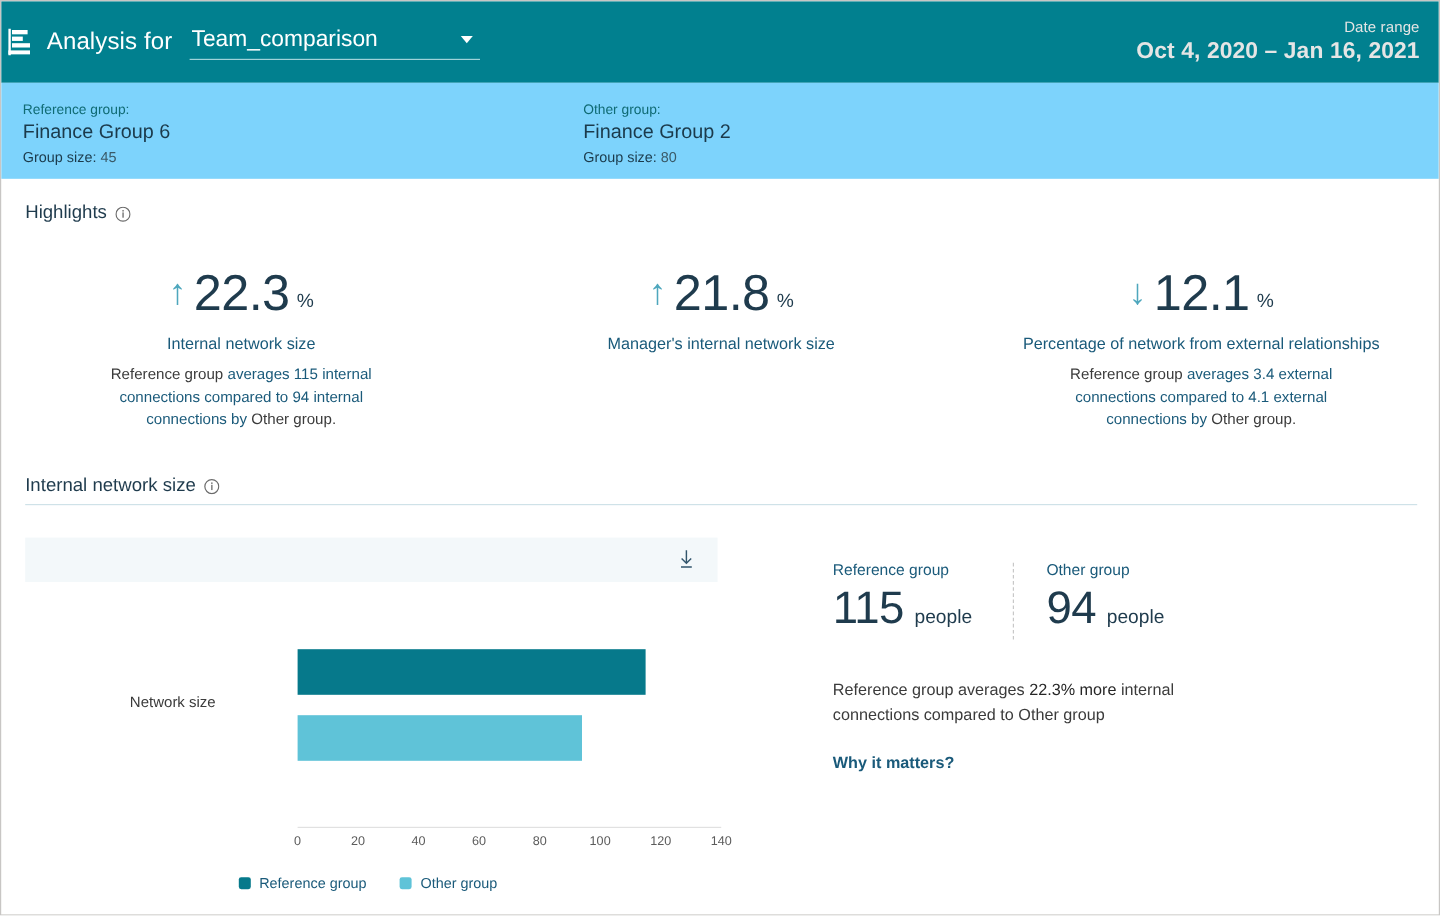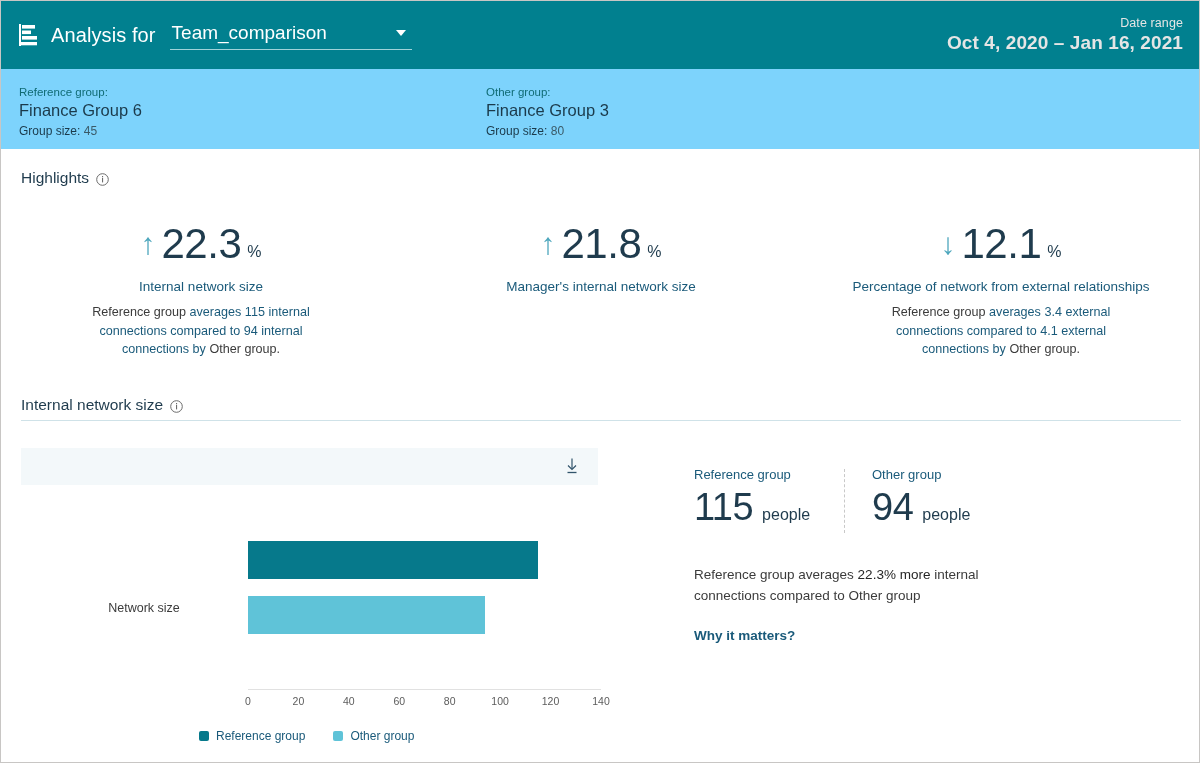--- a/index.html
+++ b/index.html
@@ -27,21 +27,21 @@
   .header {
     position: absolute;
     left: 0; top: 0;
     width: 100%;
     height: 68px;
     background: #01808f;
     box-sizing: border-box;
     display: flex;
     align-items: center;
     justify-content: space-between;
-    padding: 0 14px 0 16px;
+    padding: 0 14px 0 4px;
   }
   .header-left {
     display: flex;
     align-items: center;
   }
   .report-icon {
     width: 22px;
     height: 24px;
     margin-right: 12px;
     display: block;
@@ -227,21 +227,21 @@
   .chart {
     position: absolute;
     left: 20px;
     top: 500px;
     width: 600px;
     height: 245px;
   }
   .cat-label {
     position: absolute;
     left: 58px;
-    top: 100px;
+    top: 77px;
     width: 130px;
     text-align: center;
     font-size: 12.5px;
     color: #3b3b3b;
   }
   .bars {
     position: absolute;
     left: 227px;
     top: 40px;
   }
@@ -388,21 +388,21 @@
   </div>
 
   <div class="group-band">
     <div class="group-col ref">
       <div class="group-kicker">Reference group:</div>
       <div class="group-name">Finance Group 6</div>
       <div class="group-size"><span>Group size:</span> <span class="num">45</span></div>
     </div>
     <div class="group-col other">
       <div class="group-kicker">Other group:</div>
-      <div class="group-name">Finance Group 3</div>
+      <div class="group-name">Finance Group 2</div>
       <div class="group-size"><span>Group size:</span> <span class="num">80</span></div>
     </div>
   </div>
 
   <div class="section-title" style="left:20px; top:168px;">
     <span>Highlights</span>
     <span class="info-icon">
       <svg width="13" height="13" viewBox="0 0 13 13">
         <circle cx="6.5" cy="6.5" r="5.8" fill="none" stroke="#6b6b6b" stroke-width="1"></circle>
         <rect x="6" y="5" width="1.1" height="4.4" fill="#6b6b6b"></rect>

